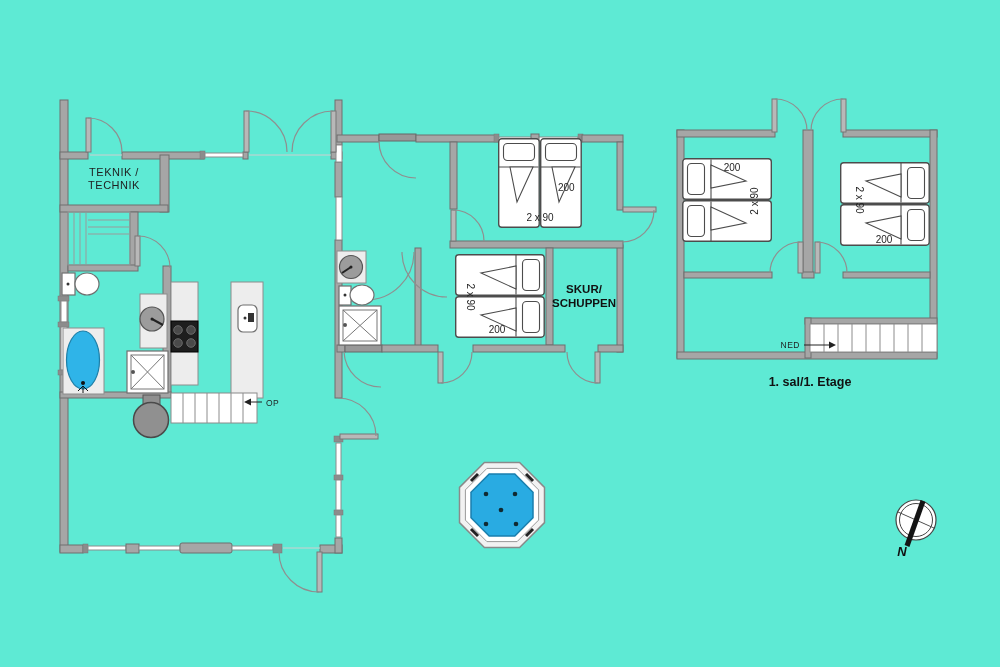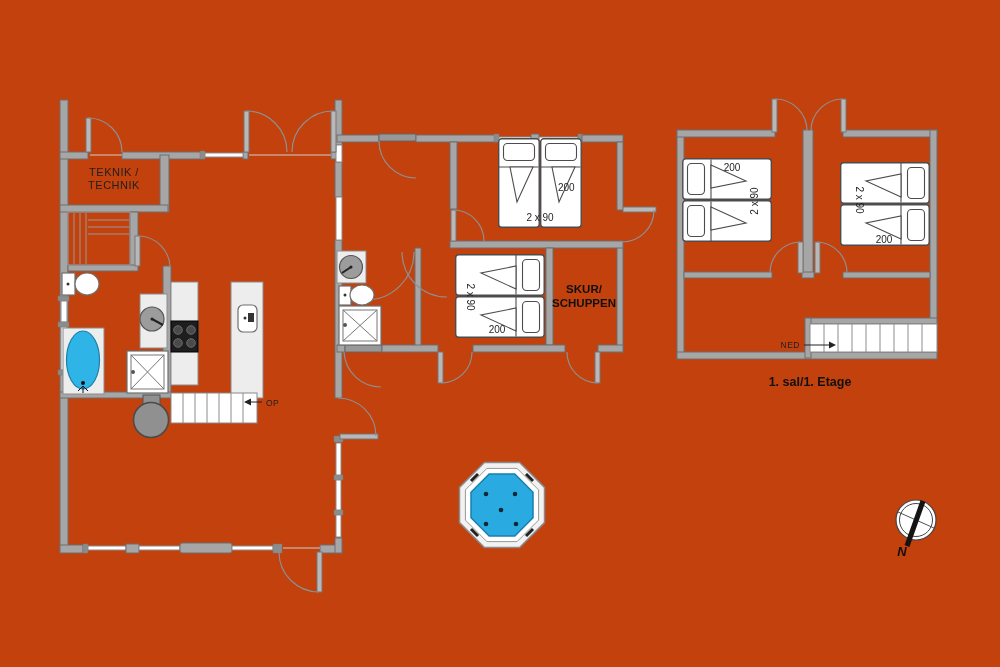--- a/index.html
+++ b/index.html
@@ -1,17 +1,17 @@
 <!DOCTYPE html>
 <html><head>
 <meta charset="utf-8">
 <style>
   html,body { margin:0; padding:0; background:#fff; }
   .canvas {
-    position:relative; width:1000px; height:667px; background:#c2410c;
+    position:relative; width:1000px; height:667px; background:#5eead4;
     font-family:"Liberation Sans", sans-serif; overflow:hidden;
   }
   svg { position:absolute; left:0; top:0; }
   
   .w    { fill:#a6a6a6; stroke:#6e6e6e; stroke-width:1; }
   .w2   { fill:#989898; stroke:#666;    stroke-width:1; }
   .win  { fill:#ffffff; stroke:#8c8c8c; stroke-width:1; }
   .cap  { fill:#8c8c8c; stroke:#777;    stroke-width:0.5; }
   .arc  { fill:none;    stroke:#8f8f8f; stroke-width:1.2; }
   .leaf { fill:#b8b8b8; stroke:#777;    stroke-width:1; }

